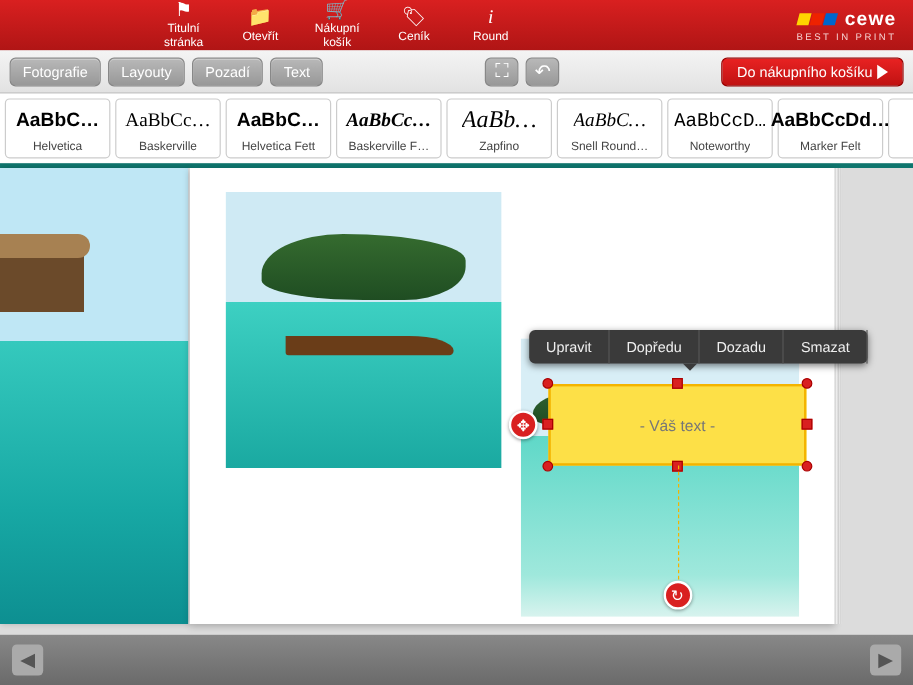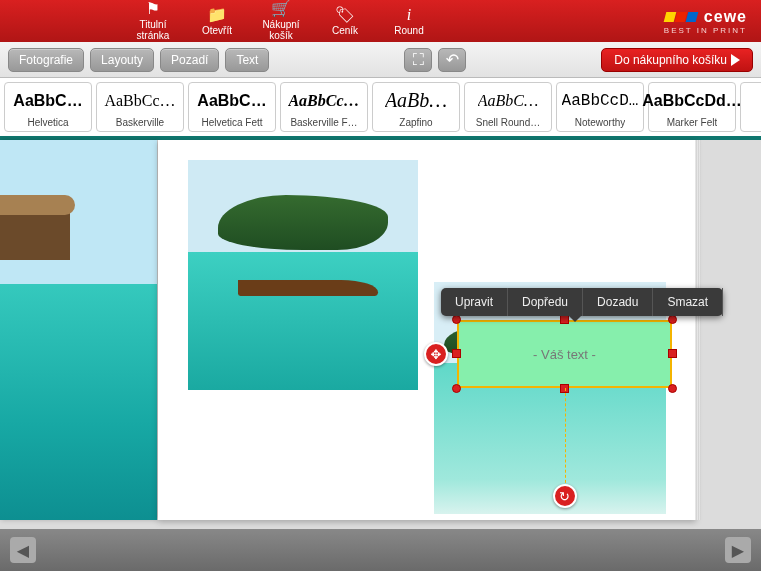--- a/index.html
+++ b/index.html
@@ -31,30 +31,30 @@
   
   .canvas-area { position:relative; height:431px; background:#dcdcdc; }
   .page-left { position:absolute; left:0; top:0; width:157px; height:380px; background:#fff; box-shadow:1px 0 5px rgba(0,0,0,.2); overflow:hidden;}
   .page-right { position:absolute; left:158px; top:0; width:538px; height:380px; background:#fff; box-shadow:0 2px 6px rgba(0,0,0,.25);}
   .page-edge { position:absolute; right:60px; top:0; width:6px; height:380px; background:repeating-linear-gradient(90deg,#eee,#ccc 2px);}
   
   .beach { position:absolute; overflow:hidden; }
   .beach .scene { width:100%; height:100%; position:relative; }
   
   .textbox-wrap { position:absolute; left:457px; top:180px; width:215px; height:68px; }
-  .textbox { width:100%; height:100%; background:#86efac; border:2px solid #f4b400; display:flex; align-items:center; justify-content:center; font-size:13px; color:#777; }
+  .textbox { width:100%; height:100%; background:#fde047; border:2px solid #f4b400; display:flex; align-items:center; justify-content:center; font-size:13px; color:#777; }
   .handle { position:absolute; width:9px; height:9px; background:#d92020; border:1px solid #a00; border-radius:50%;}
   .handle.tl{top:-5px;left:-5px;} .handle.tr{top:-5px;right:-5px;} .handle.bl{bottom:-5px;left:-5px;} .handle.br{bottom:-5px;right:-5px;}
   .handle.tm{top:-5px;left:50%;margin-left:-5px;border-radius:0;} .handle.bm{bottom:-5px;left:50%;margin-left:-5px;border-radius:0;}
   .handle.ml{top:50%;left:-5px;margin-top:-5px;border-radius:0;} .handle.mr{top:50%;right:-5px;margin-top:-5px;border-radius:0;}
   .move-handle { position:absolute; left:-33px; top:50%; margin-top:-12px; width:24px; height:24px; background:#d92020; border:2px solid #fff; border-radius:50%; color:#fff; display:flex; align-items:center; justify-content:center; font-size:13px; cursor:move; box-shadow:0 1px 3px rgba(0,0,0,.4);}
   .rotate-handle { position:absolute; bottom:-120px; left:50%; margin-left:-12px; width:24px; height:24px; background:#d92020; border:2px solid #fff; border-radius:50%; color:#fff; display:flex; align-items:center; justify-content:center; font-size:13px; cursor:pointer; box-shadow:0 1px 3px rgba(0,0,0,.4);}
   .rotate-line { position:absolute; left:50%; bottom:-100px; width:1px; height:100px; border-left:1px dashed #f4b400;}
   
-  .ctx-menu { position:absolute; left:441px; top:148px; background:#3a3a3a; border-radius:5px; display:flex; box-shadow:0 2px 6px rgba(0,0,0,.5); z-index:5;}
+  .ctx-menu { position:absolute; left:441px; top:135px; background:#3a3a3a; border-radius:5px; display:flex; box-shadow:0 2px 6px rgba(0,0,0,.5); z-index:5;}
   .ctx-item { color:#eee; font-size:12px; padding:7px 14px; border-right:1px solid #555; cursor:pointer;}
   .ctx-item:last-child{border-right:none;}
   .ctx-pointer { position:absolute; bottom:-6px; left:128px; width:0;height:0;border-left:6px solid transparent;border-right:6px solid transparent;border-top:6px solid #3a3a3a;}
   
   .bottombar { position:absolute; left:0; bottom:0; right:0; height:42px; background:linear-gradient(#888,#6a6a6a); display:flex; align-items:center; justify-content:space-between; padding:0 10px;}
   .nav-btn { width:26px; height:26px; background:#aaa; border-radius:4px; display:flex; align-items:center; justify-content:center; color:#555; cursor:pointer;}
 </style>
 </head>
 <body>
 

